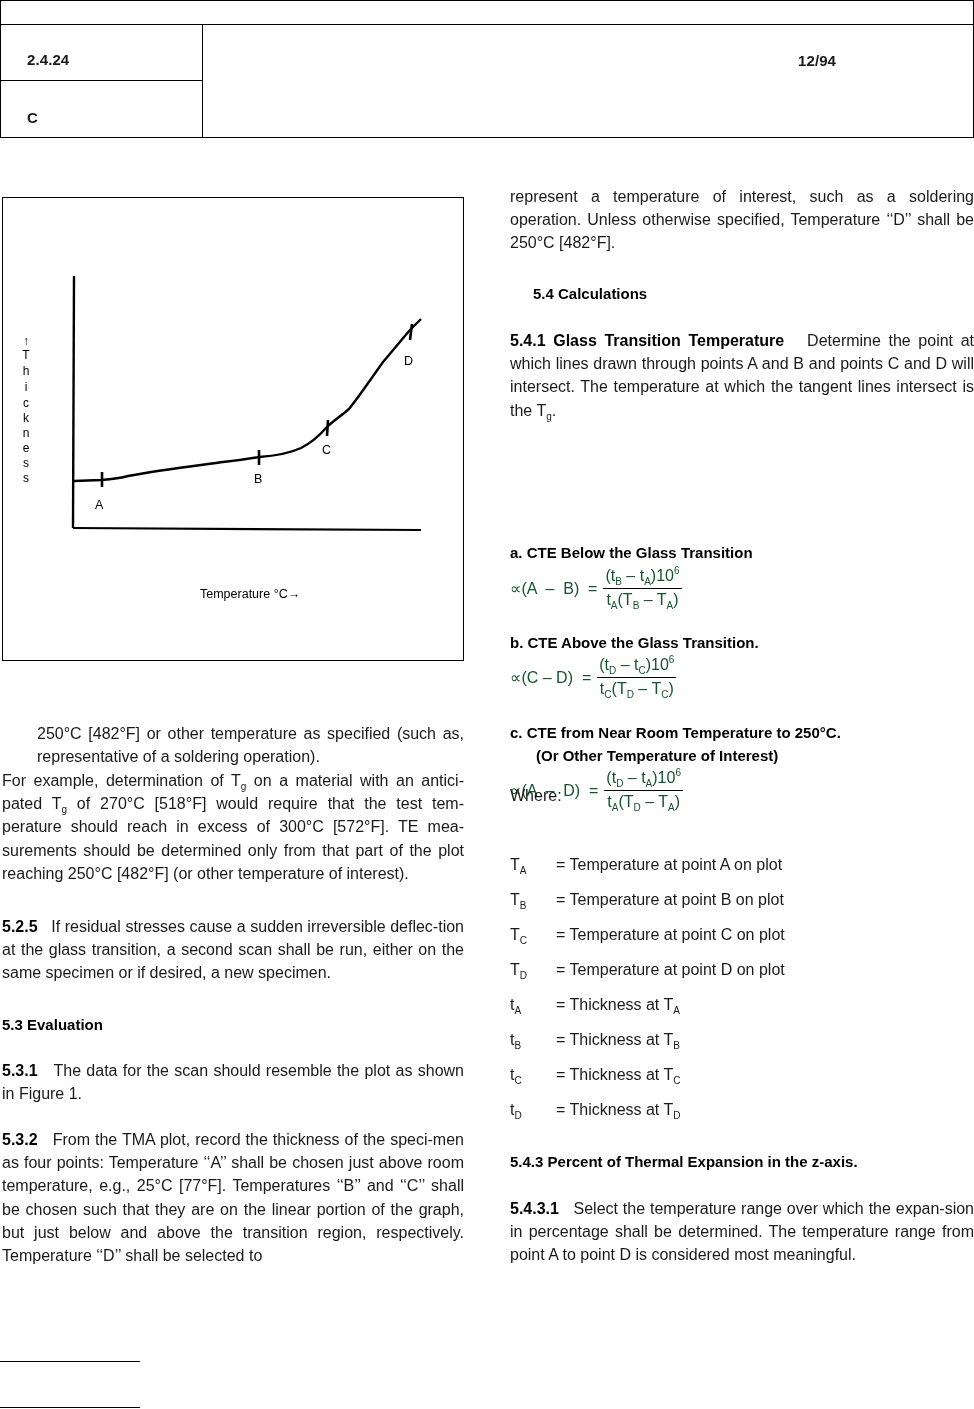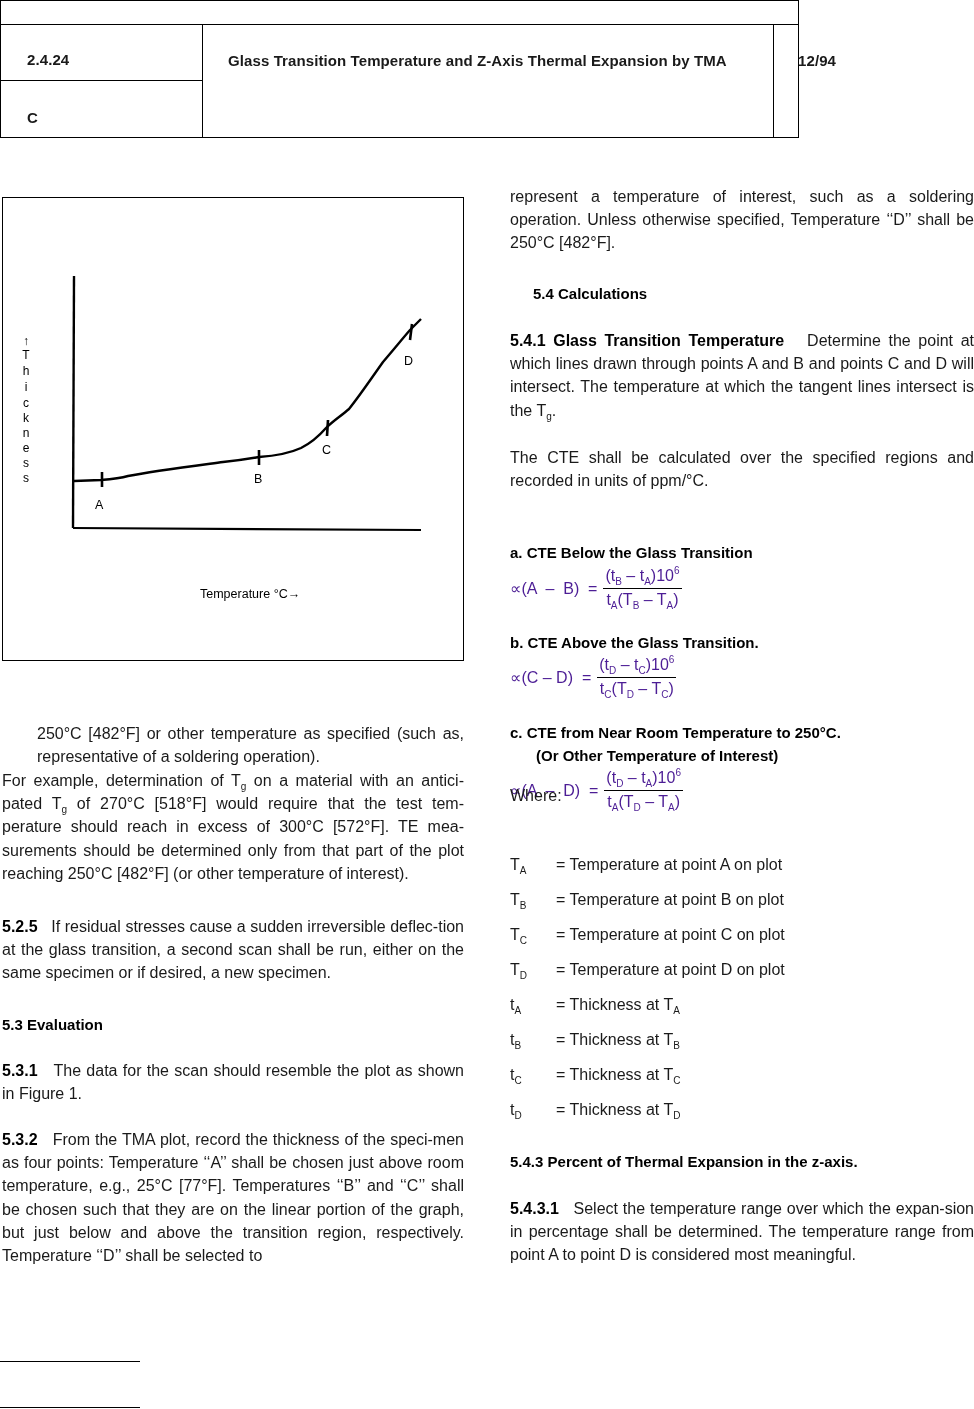--- a/index.html
+++ b/index.html
@@ -1,20 +1,20 @@
 <!DOCTYPE html>
 <html><head>
   <meta charset="utf-8">
   <style>
     * { box-sizing: border-box; margin: 0; padding: 0; }
     html, body { width: 974px; height: 1409px; background: #ffffff; overflow: hidden; }
     body { position: relative; font-family: "Liberation Sans", sans-serif; color: #1a1a1a; }
 
     
-    .hdr { position: absolute; left: 0; top: 0; width: 799px; height: 138px; border: 1.5px solid #000; }
+    .hdr { position: absolute; left: 0; top: 0; width: 974px; height: 138px; border: 1.5px solid #000; }
     .hdr .topband { position: absolute; left: 0; top: 0; width: 100%; height: 24px; border-bottom: 1.5px solid #000; }
     .hdr .col { position: absolute; top: 24px; bottom: 0; }
     .hdr .c1 { left: 0; width: 202px; border-right: 1.5px solid #000; }
     .hdr .c1 .cell-top { position: absolute; left: 0; top: 0; width: 100%; height: 56px; border-bottom: 1.5px solid #000; }
     .hdr .c2 { left: 202px; width: 571px; border-right: 1.5px solid #000; }
     .hdr .c3 { left: 773px; right: 0; }
     .hdr .bold { font-weight: bold; font-size: 15px; letter-spacing: 0.1px; }
     .hdr .num { position: absolute; left: 26px; top: 27px; }
     .hdr .rev { position: absolute; left: 26px; top: 84px; }
     .hdr .title { position: absolute; left: 25px; top: 27px; width: 540px; line-height: 17px; }
@@ -31,21 +31,21 @@
     sub { font-size: 10px; vertical-align: -4px; line-height: 0; }
     sup { font-size: 10px; vertical-align: 7px; line-height: 0; }
 
     .left-col { left: 2px; width: 462px; }
     .right-col { left: 510px; width: 464px; }
 
     .indent { padding-left: 35px; }
 
     .heading { font-weight: bold; font-size: 15px; color: #000; }
 
-    .formula { position: absolute; left: 510px; display: flex; align-items: center; font-size: 16px; color: #4c1d95; }
+    .formula { position: absolute; left: 510px; display: flex; align-items: center; font-size: 16px; color: #14532d; }
     .formula .lhs { white-space: pre; }
     .frac { display: inline-flex; flex-direction: column; align-items: center; margin-left: 6px; }
     .frac .numr { padding: 0 2px 2px 2px; border-bottom: 1.2px solid #000; line-height: 20px; }
     .frac .den { padding-top: 1px; line-height: 20px; }
 
     .defs { position: absolute; left: 510px; font-size: 16px; color: #1a1a1a; }
     .def-row { position: absolute; left: 0; white-space: nowrap; }
     .def-row .sym { display: inline-block; width: 46px; }
 
     .footline { position: absolute; left: 0; width: 140px; height: 0; border-top: 1.5px solid #000; }
@@ -53,23 +53,20 @@
 </head>
 <body>
 
 <div class="hdr">
   <div class="topband"></div>
   <div class="col c1">
     <div class="cell-top">
       <span class="bold num" style="top:26px;">2.4.24</span>
     </div>
     <span class="bold rev">C</span>
-  </div>
-  <div class="col c2">
-    <div class="bold title">Glass Transition Temperature and Z-Axis Thermal Expansion by TMA</div>
   </div>
   <div class="col c3">
     <span class="bold date">12/94</span>
   </div>
 </div>
 
 <div class="figure">
   <svg width="462" height="464" viewBox="0 0 462 464">
 
     <line x1="71" y1="78" x2="70" y2="330" stroke="#000" stroke-width="2.4"></line>
@@ -130,21 +127,20 @@
   <p>represent a temperature of interest, such as a soldering operation. Unless otherwise specified, Temperature ‘‘D’’ shall be 250°C [482°F].</p>
 </div>
 
 <div class="col-text right-col heading" style="top:282px;margin-left:23px;">5.4  Calculations</div>
 
 <div class="col-text right-col" style="top:329px;">
   <p><span class="b">5.4.1  Glass Transition Temperature</span>&nbsp;&nbsp;&nbsp;<span>Determine the point at which lines drawn through points A and B and points C and D will intersect. The temperature at which the tangent lines intersect is the T</span><sub>g</sub><span>.</span></p>
 </div>
 
 <div class="col-text right-col" style="top:446px;">
-  <p>The CTE shall be calculated over the specified regions and recorded in units of ppm/°C.</p>
 </div>
 
 <div class="col-text right-col heading" style="top:541px;">a.  CTE Below the Glass Transition</div>
 
 <div class="formula" style="top:566px;">
   <span class="lhs">∝(A  –  B)  =</span>
   <span class="frac">
     <span class="numr"><span>(t</span><sub>B</sub><span> – t</span><sub>A</sub><span>)10</span><sup>6</sup></span>
     <span class="den"><span>t</span><sub>A</sub><span>(T</span><sub>B</sub><span> – T</span><sub>A</sub><span>)</span></span>
   </span>

